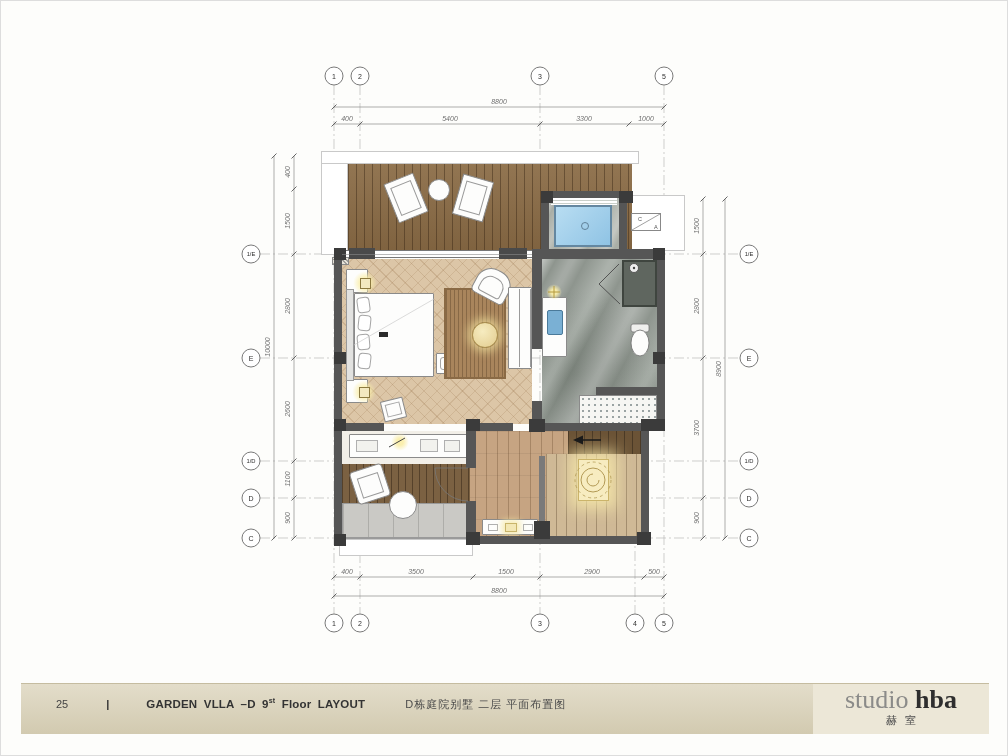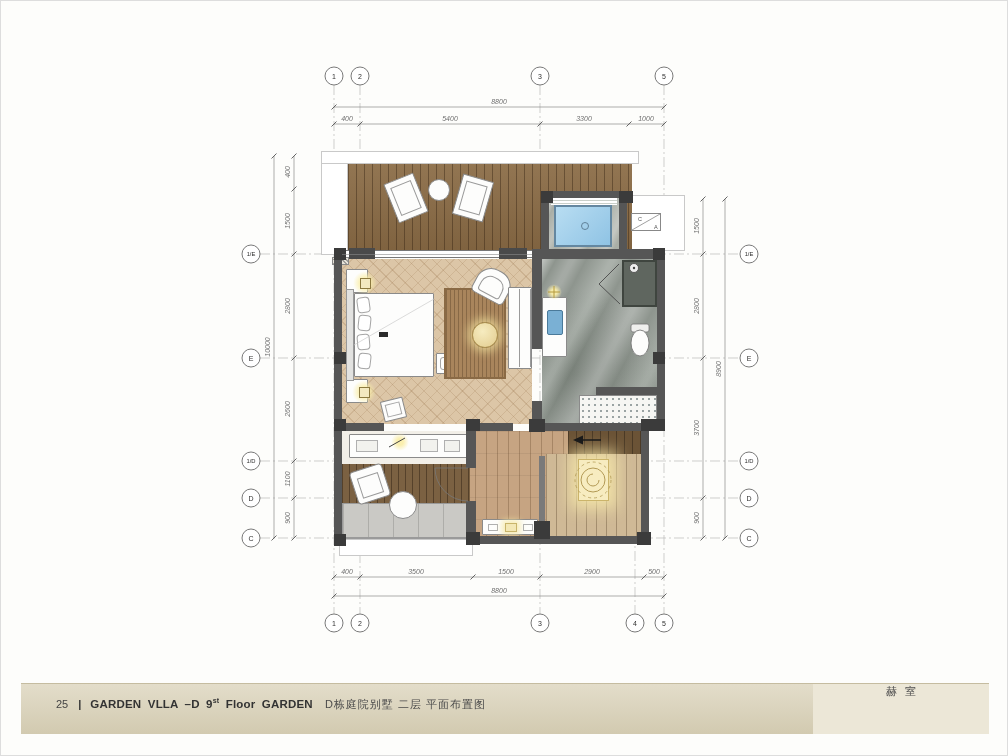--- a/index.html
+++ b/index.html
@@ -38,21 +38,21 @@
   .rug{background-color:#a9855c;background-image:repeating-linear-gradient(90deg,rgba(50,32,14,.28) 0 1px,transparent 1px 4px);border:2px solid #8a6a45;}
   .wardrobe-door{position:absolute;top:1px;bottom:1px;width:10px;border-right:1px solid #9a9a9a;}
 
   .dim{font:italic 7px "Liberation Sans","DejaVu Sans",sans-serif;fill:#6f6f6f;}
   .bub{font:7px "Liberation Sans","DejaVu Sans",sans-serif;fill:#2f2f2f;}
   .bubs{font:5.8px "Liberation Sans","DejaVu Sans",sans-serif;fill:#2f2f2f;}
   .tinytxt{font:5.5px "Liberation Sans","DejaVu Sans",sans-serif;fill:#555;}
 
   #footer-band{position:absolute;left:20px;top:682px;width:968px;height:50px;
     background:linear-gradient(180deg,#e3ddca,#d2cab0);border-top:1px solid #c5bca0;}
-  #footer-text{position:absolute;left:35px;top:13px;display:flex;align-items:baseline;white-space:nowrap;}
+  #footer-text{position:absolute;left:35px;top:13px;display:flex;align-items:baseline;white-space:nowrap;gap:28px;}
   .pagenum{font-size:11px;color:#444;}
   .sep{font-size:11px;font-weight:bold;color:#333;margin:0 9px 0 10px;}
   .title-en{font-size:11.5px;font-weight:bold;color:#333;letter-spacing:.2px;word-spacing:3px;}
   .title-en sup{font-size:7px;}
   .title-cn{font-size:11px;color:#4a4a4a;margin-left:12px;letter-spacing:1px;}
   #logo-box{position:absolute;left:792px;top:0;width:176px;height:50px;background:#ece7d7;text-align:center;}
   .logo-en{font-family:"Liberation Serif","DejaVu Serif",serif;font-size:26px;line-height:27px;margin-top:2px;}
   .logo-studio{color:#8b8b89;}
   .logo-hba{color:#2e2e2e;font-weight:700;}
   .logo-cn{font-size:11px;color:#4f4f4f;letter-spacing:8px;padding-left:8px;line-height:14px;}
@@ -307,21 +307,22 @@
       <line x1="631" y1="229" x2="659" y2="213" stroke="#888" stroke-width="0.8"></line>
       <text class="tinytxt" x="637" y="220">C</text>
       <text class="tinytxt" x="653" y="228">A</text>
     </g>
   </svg>
 
   <div id="footer-band">
     <div id="footer-text">
       <span class="pagenum">25</span>
       <span class="sep">|</span>
-      <span class="title-en"><span>GARDEN VLLA –D 9</span><sup>st</sup> <span>Floor GARDEN</span></span>
+      <span class="title-en"><span>GARDEN VLLA –D 9</span><sup>st</sup> <span>Floor LAYOUT</span></span>
       <span class="title-cn">D栋庭院别墅 二层 平面布置图</span>
     </div>
     <div id="logo-box">
+      <div class="logo-en"><span class="logo-studio">studio</span> <span class="logo-hba">hba</span></div>
       <div class="logo-cn">赫室</div>
     </div>
   </div>
 
 </div>
 
 </body></html>

